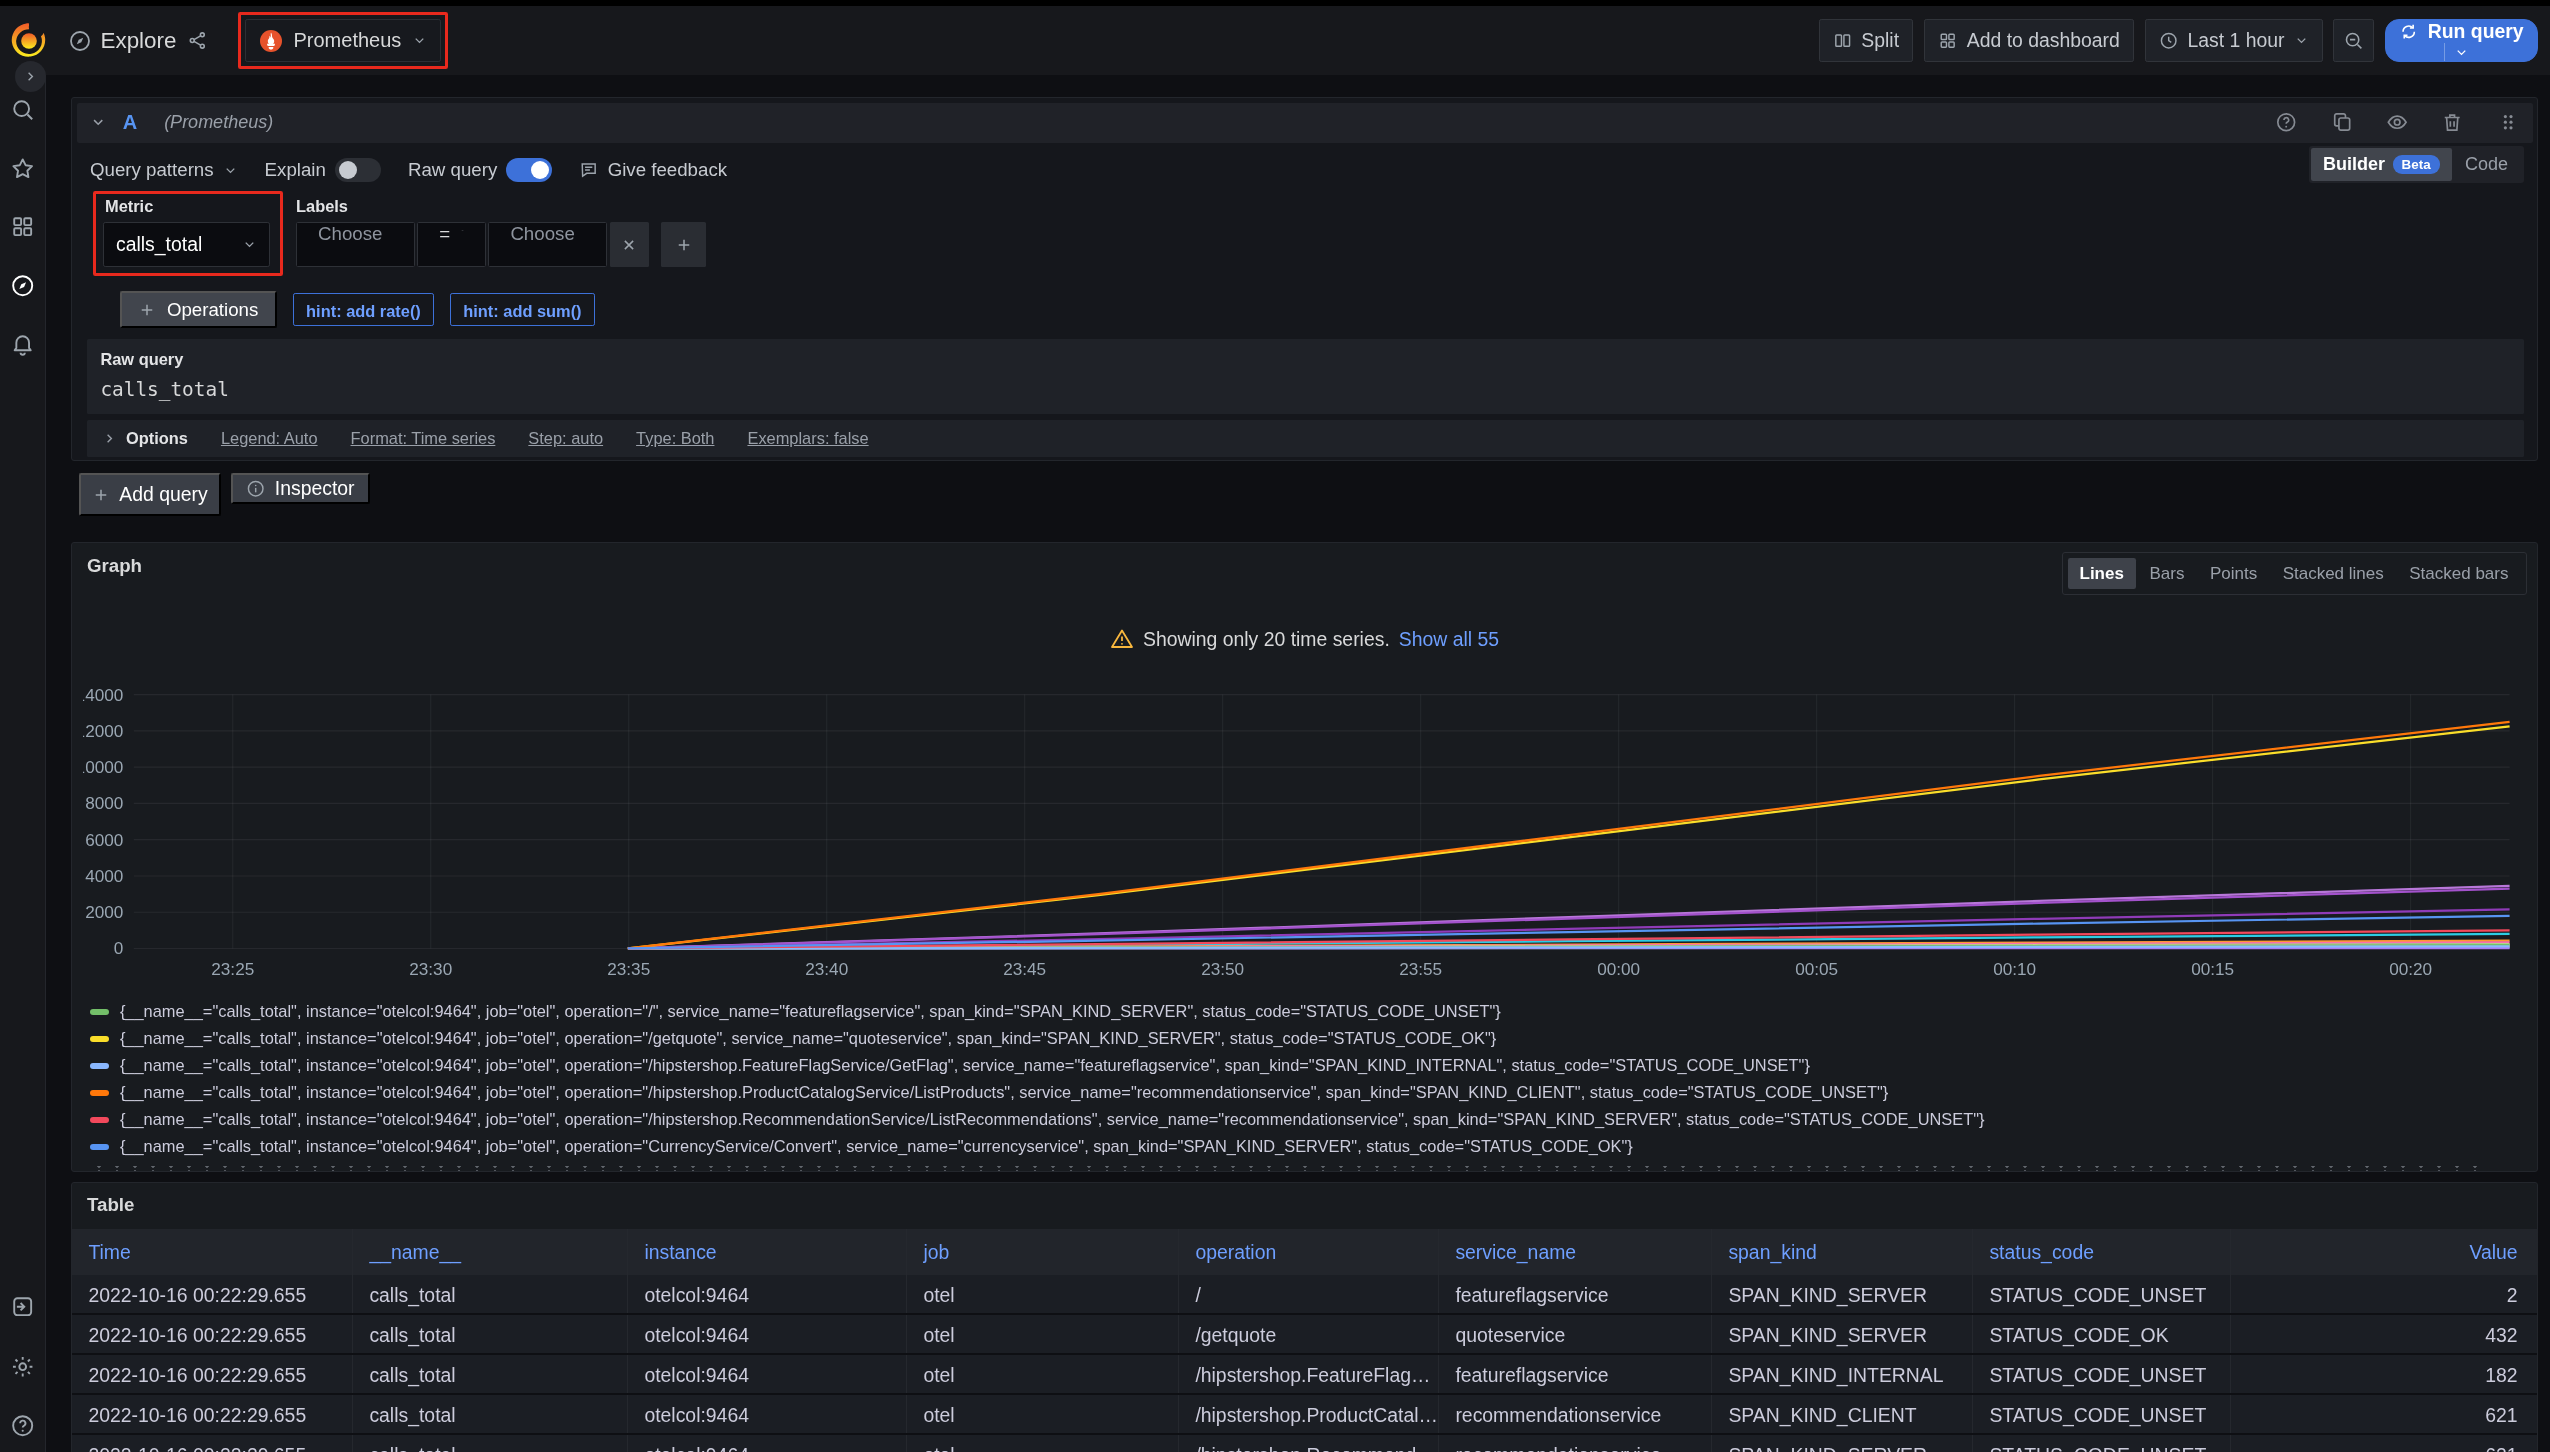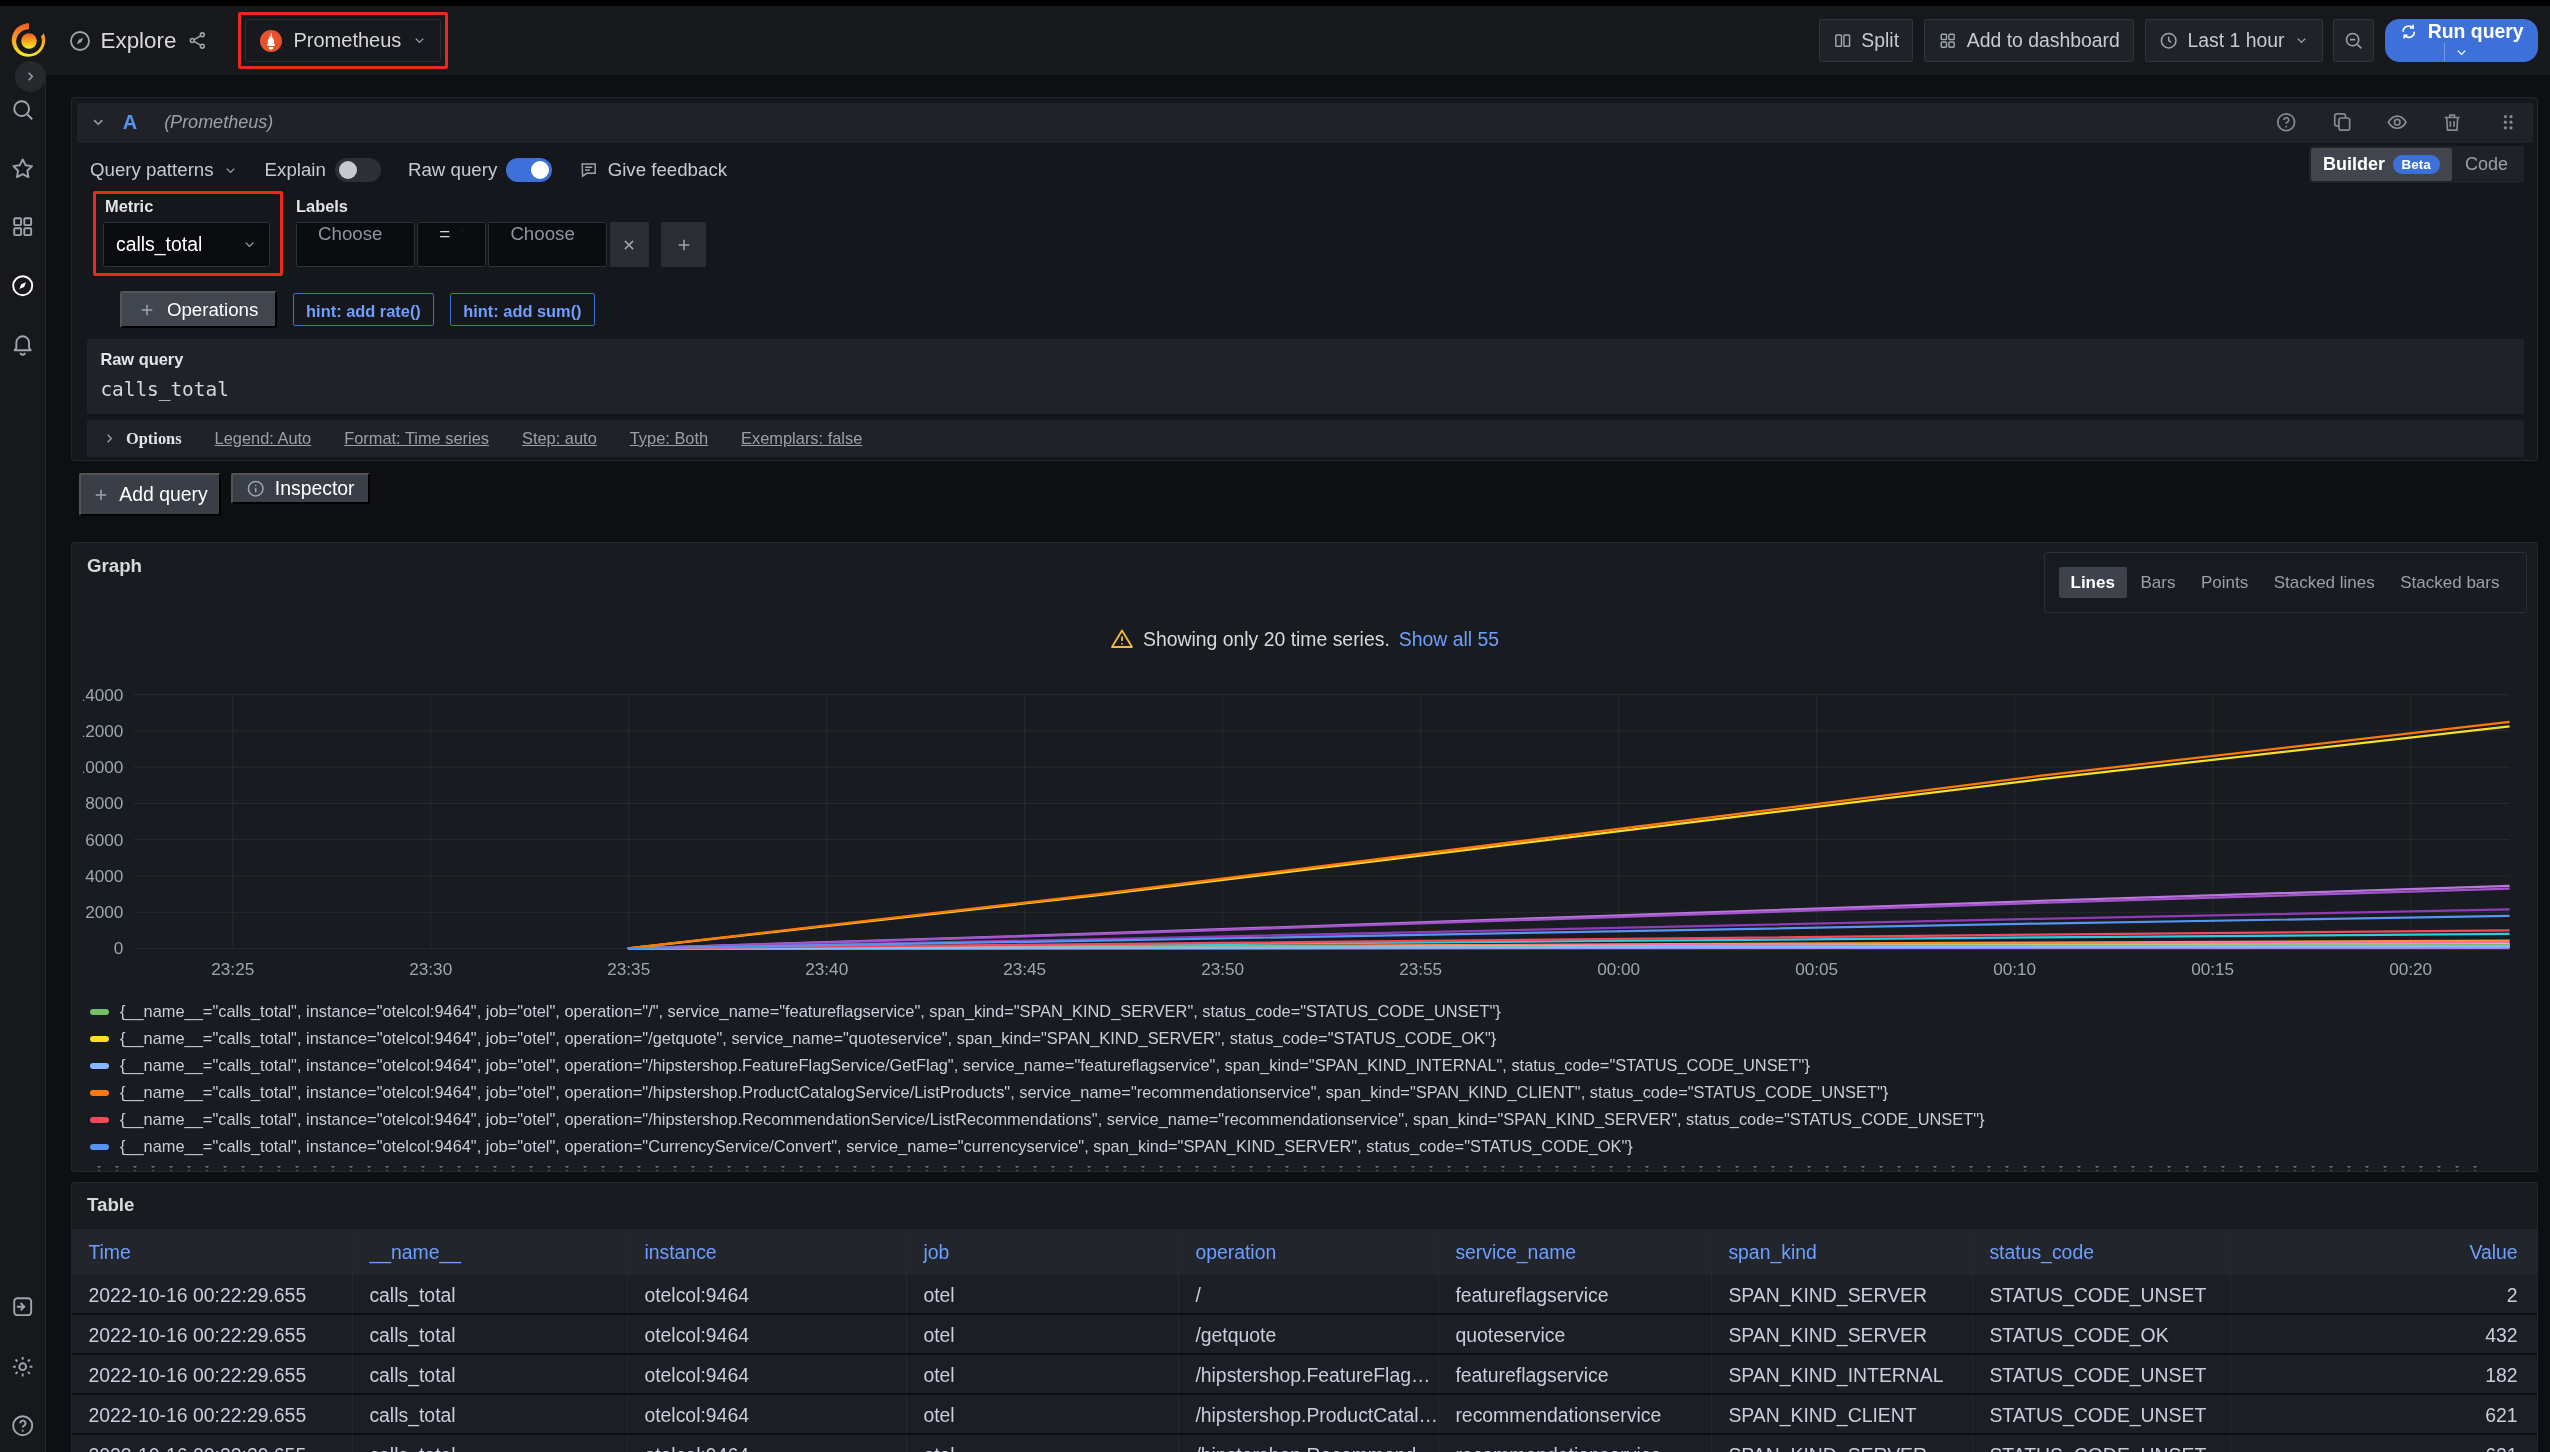--- a/index.html
+++ b/index.html
@@ -58,30 +58,30 @@
   .select { height:45px; background:#0b0c10; border:0.7px solid #2e3137; border-radius:1.5px; display:flex; align-items:flex-start; justify-content:space-between; gap:11px; padding:0 21px; color:#8e949e; font-size:18.7px; cursor:pointer; }
   .sq-btn { height:45px; width:39px; background:#2a2d33; border-radius:1.5px; color:#c7cbd1; display:flex; align-items:center; justify-content:center; font-size:19.4px; cursor:pointer; }
   #add-label-btn { margin-left:10.5px; width:45px; }
   #ops-row { position:absolute; left:48px; top:193px; display:flex; align-items:center; gap:16.4px; }
   #operations-btn { display:flex; align-items:center; gap:10.5px; height:37px; padding:0 16.4px; background:#41454d; border-radius:2.2px; color:#fff; font-size:18.7px; cursor:pointer; }
   .hint-btn { height:33px; padding:8px 12px; border:0.7px solid #3d71d9; border-radius:2.2px; background:transparent; color:#6e9fff; font-size:16.4px; font-weight:700; cursor:pointer; }
   #raw-box { position:absolute; left:15px; right:13.4px; top:241px; height:75px; background:#1f2228; border-radius:1.5px; padding:10.5px 13.4px; }
   #raw-label { color:#e3e4e6; font-size:16.4px; font-weight:700; }
   #raw-value { color:#d8d9da; font-size:19.4px; font-family:"DejaVu Sans Mono",monospace; margin-top:9px; }
   #options-row { position:absolute; left:15px; right:13.4px; top:322px; height:37px; background:#1f2228; border-radius:1.5px; display:flex; align-items:center; gap:33px; padding:0 15px; }
-  #options-title { color:#e3e4e6; font-size:16.4px; font-weight:700; margin-left:9px; cursor:pointer;font-family:Liberation Serif, serif; }
+  #options-title { color:#e3e4e6; font-size:16.4px; font-weight:700; margin-left:9px; cursor:pointer; }
   .opt-item { color:#9aa0a9; font-size:16.4px;text-decoration:underline; }
   .sec-btn { position:absolute; display:flex; align-items:center; justify-content:center; gap:9px; background:#3a3e46; border-radius:2.2px; color:#fff; font-size:19.4px; cursor:pointer; }
   #add-query-btn { left:79px; top:467px; width:142px; height:43px; }
   #inspector-btn { left:231px; top:467px; width:139px; height:31px; }
 
   
   #graph-panel { position:absolute; left:71px; top:536px; width:2467px; height:630px; background:#181b1f; border:0.7px solid #23262c; border-radius:3px; overflow:hidden; }
   #graph-title { position:absolute; left:15px; top:12px; color:#d8d9da; font-size:18.7px; font-weight:600; }
-  #graph-modes { position:absolute; right:10.5px; top:9px; display:flex; align-items:center; border:0.7px solid #2c2f35; border-radius:3px; padding:14px; gap:1.5px; }
+  #graph-modes { position:absolute; right:10.5px; top:9px; display:flex; align-items:center; border:0.7px solid #2c2f35; border-radius:3px; padding:5px; gap:1.5px; }
   .mode-seg { height:31px; line-height:31px; padding:0 12px; color:#9aa0a9; font-size:17px; border-radius:2.2px; cursor:pointer; white-space:nowrap; }
   .mode-seg.active { background:#3e424a; color:#fff; font-weight:600; }
   #graph-warning { position:absolute; left:0; right:0; top:84px; display:flex; align-items:center; justify-content:center; gap:9px; }
   #graph-warning .icon { width:24px; height:24px; color:#f8b73e; }
   #warn-text { color:#d8d9da; font-size:19.4px; }
   #warn-link { color:#6e9fff; font-size:19.4px; cursor:pointer; }
   #chart-svg { position:absolute; left:10.5px; top:138px; }
   .tick-label { fill:#9aa7b3; font-size:23px; font-family:"Liberation Sans",sans-serif; }
   #legend { position:absolute; left:18px; top:455px; right:7.5px; }
   .legend-row { display:flex; align-items:center; height:27px; white-space:nowrap; overflow:hidden; cursor:pointer; }

